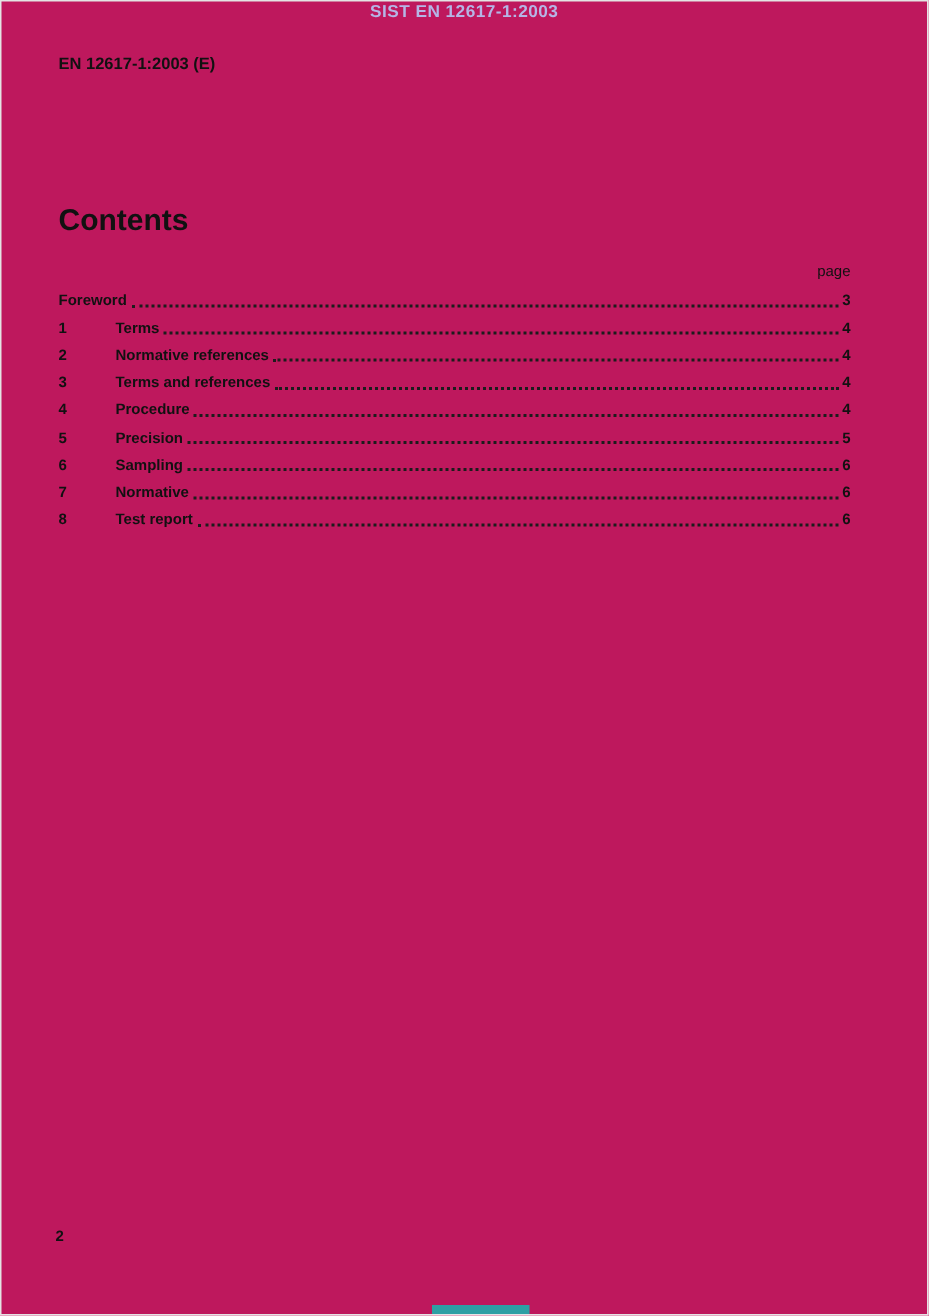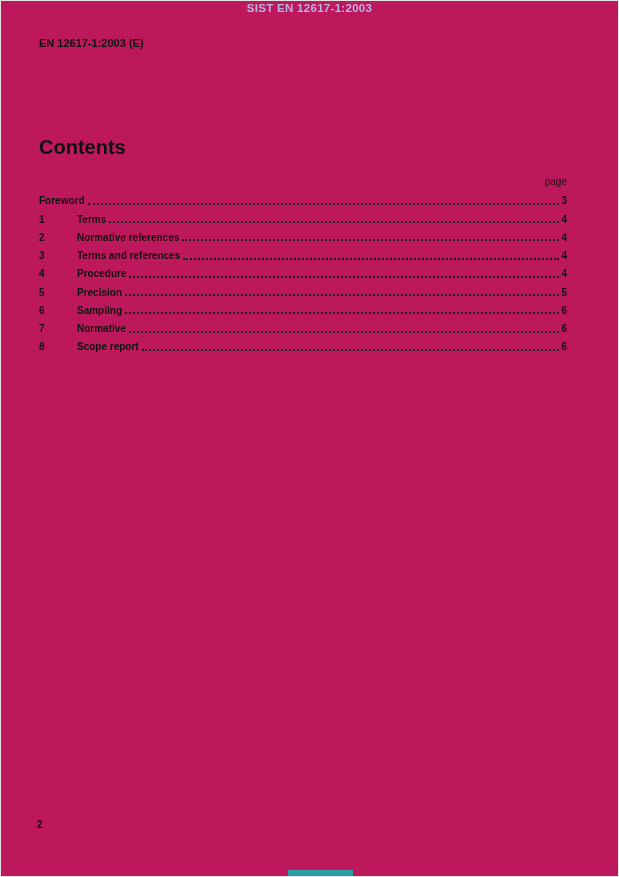--- a/index.html
+++ b/index.html
@@ -167,21 +167,21 @@
 
     <div class="toc-row">
       <span class="toc-num">7</span>
       <span class="toc-title">Normative</span>
       <span class="toc-dots"></span>
       <span class="toc-page">6</span>
     </div>
 
     <div class="toc-row">
       <span class="toc-num">8</span>
-      <span class="toc-title">Scope report</span>
+      <span class="toc-title">Test report</span>
       <span class="toc-dots"></span>
       <span class="toc-page">6</span>
     </div>
 
   </div>
 
   <div class="footer-page-number">2</div>
 
   <div class="accent-bar"></div>
 

